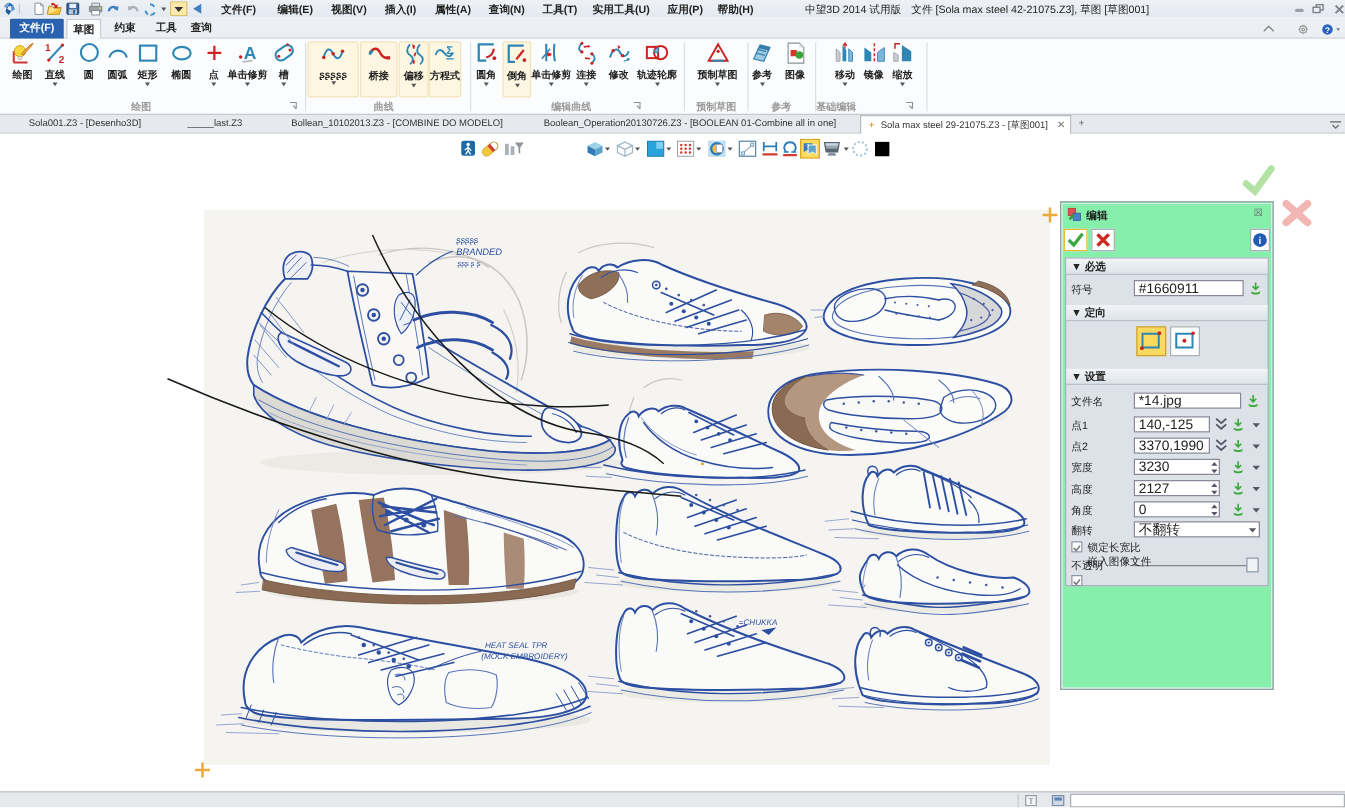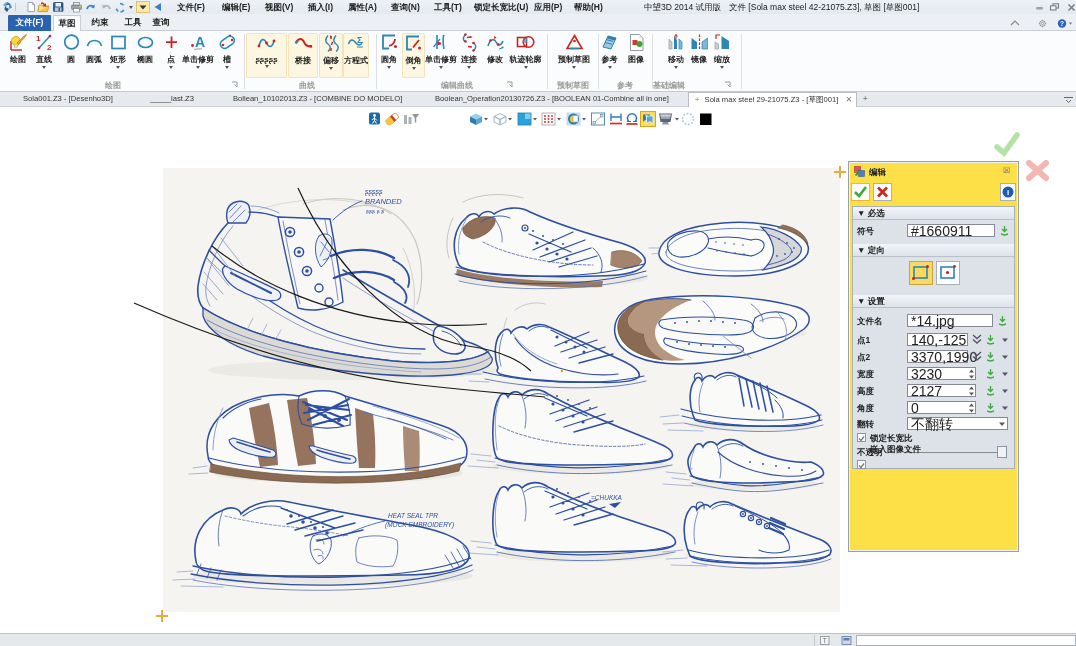--- a/index.html
+++ b/index.html
@@ -29,26 +29,26 @@
   
   #doctabs { left:0; top:92px; width:1076px; height:15px; background:#e6e9ed;
     border-bottom:1px solid #c9cdd2; font-size:7.6px; color:#333; }
   .dtab { position:absolute; top:0; height:31px; line-height:14px; white-space:nowrap; }
   
   #canvas { left:0; top:107px; width:1076px; height:526px; background:#ffffff; overflow:hidden; }
   
   #statusbar { left:0; top:633px; width:1076px; height:13px; background:#e6e9ec; border-top:1px solid #bfc4c9; }
   #statusbar .field { position:absolute; left:856px; top:1px; width:220px; height:11px; background:#fff; border:1px solid #aab0b6; }
   
-  #panel { left:848px; top:161px; width:171px; height:391px; background:#fde047;
+  #panel { left:848px; top:161px; width:171px; height:391px; background:#86efac;
     border:1px solid #98a0a9; font-size:8.5px; color:#222; box-shadow:0 0 0 1px #eef1f4 inset; }
   .sect { position:absolute; left:4px; width:161px; height:13px; line-height:12px;
     background:linear-gradient(#f2f5f8,#dde3ea); border-bottom:1px solid #b9c0c8; font-weight:bold; padding-left:4px; }
-  .plabel { position:absolute; left:8px; font-weight:bold; }
-  .pinput { position:absolute; background:#fff; border:1px solid #889; height:13px; line-height:12px; padding-left:3px; font-size:14px; }
+  .plabel { position:absolute; left:8px; font-weight:normal; }
+  .pinput { position:absolute; background:#fff; border:1px solid #889; height:13px; line-height:12px; padding-left:3px; font-size:11px; }
 </style>
 </head>
 <body>
 <div class="abs" id="titlebar">
   <svg class="abs" style="left:2px;top:1px" width="152" height="12" viewBox="0 0 152 12">
 
     <g>
       <path d="M5.5,1 L8.5,3 L7,6 L3,5.5 Z" fill="#2f6fb4"></path>
       <path d="M8.5,3 L10,6.5 L7,8 L7,6 Z" fill="#4b8fd0"></path>
       <path d="M7,8 L5,11 L2.5,8.5 L3,5.5 Z" fill="#245a9a"></path>
@@ -92,21 +92,21 @@
   <svg class="abs" style="left:153px;top:2px" width="10" height="10" viewBox="0 0 10 10">
     <path d="M8,1 L8,9 L1.5,5 Z" fill="#3e7fc1"></path>
   </svg>
   <span class="menu" style="left:177px">文件(F)</span>
   <span class="menu" style="left:222px">编辑(E)</span>
   <span class="menu" style="left:265px">视图(V)</span>
   <span class="menu" style="left:308px">插入(I)</span>
   <span class="menu" style="left:348px">属性(A)</span>
   <span class="menu" style="left:391px">查询(N)</span>
   <span class="menu" style="left:434px">工具(T)</span>
-  <span class="menu" style="left:474px">锁定长宽比(U)</span>
+  <span class="menu" style="left:474px">实用工具(U)</span>
   <span class="menu" style="left:534px">应用(P)</span>
   <span class="menu" style="left:574px">帮助(H)</span>
   <span class="menu" style="left:644px;font-weight:normal">中望3D 2014 试用版</span>
   <span class="menu" style="left:729px;font-weight:normal">文件 [Sola max steel 42-21075.Z3], 草图 [草图001]</span>
   <svg class="abs" style="left:1034px;top:3px" width="42" height="9" viewBox="0 0 42 9">
     <rect x="2" y="4" width="7" height="2.6" rx="1.3" fill="#9aa0a8"></rect>
     <g stroke="#7a8088" stroke-width="1.1" fill="#eef1f5">
       <rect x="19" y="0.8" width="5.5" height="4.2"></rect>
       <rect x="16.5" y="2.8" width="5.5" height="4.2"></rect>
     </g>

